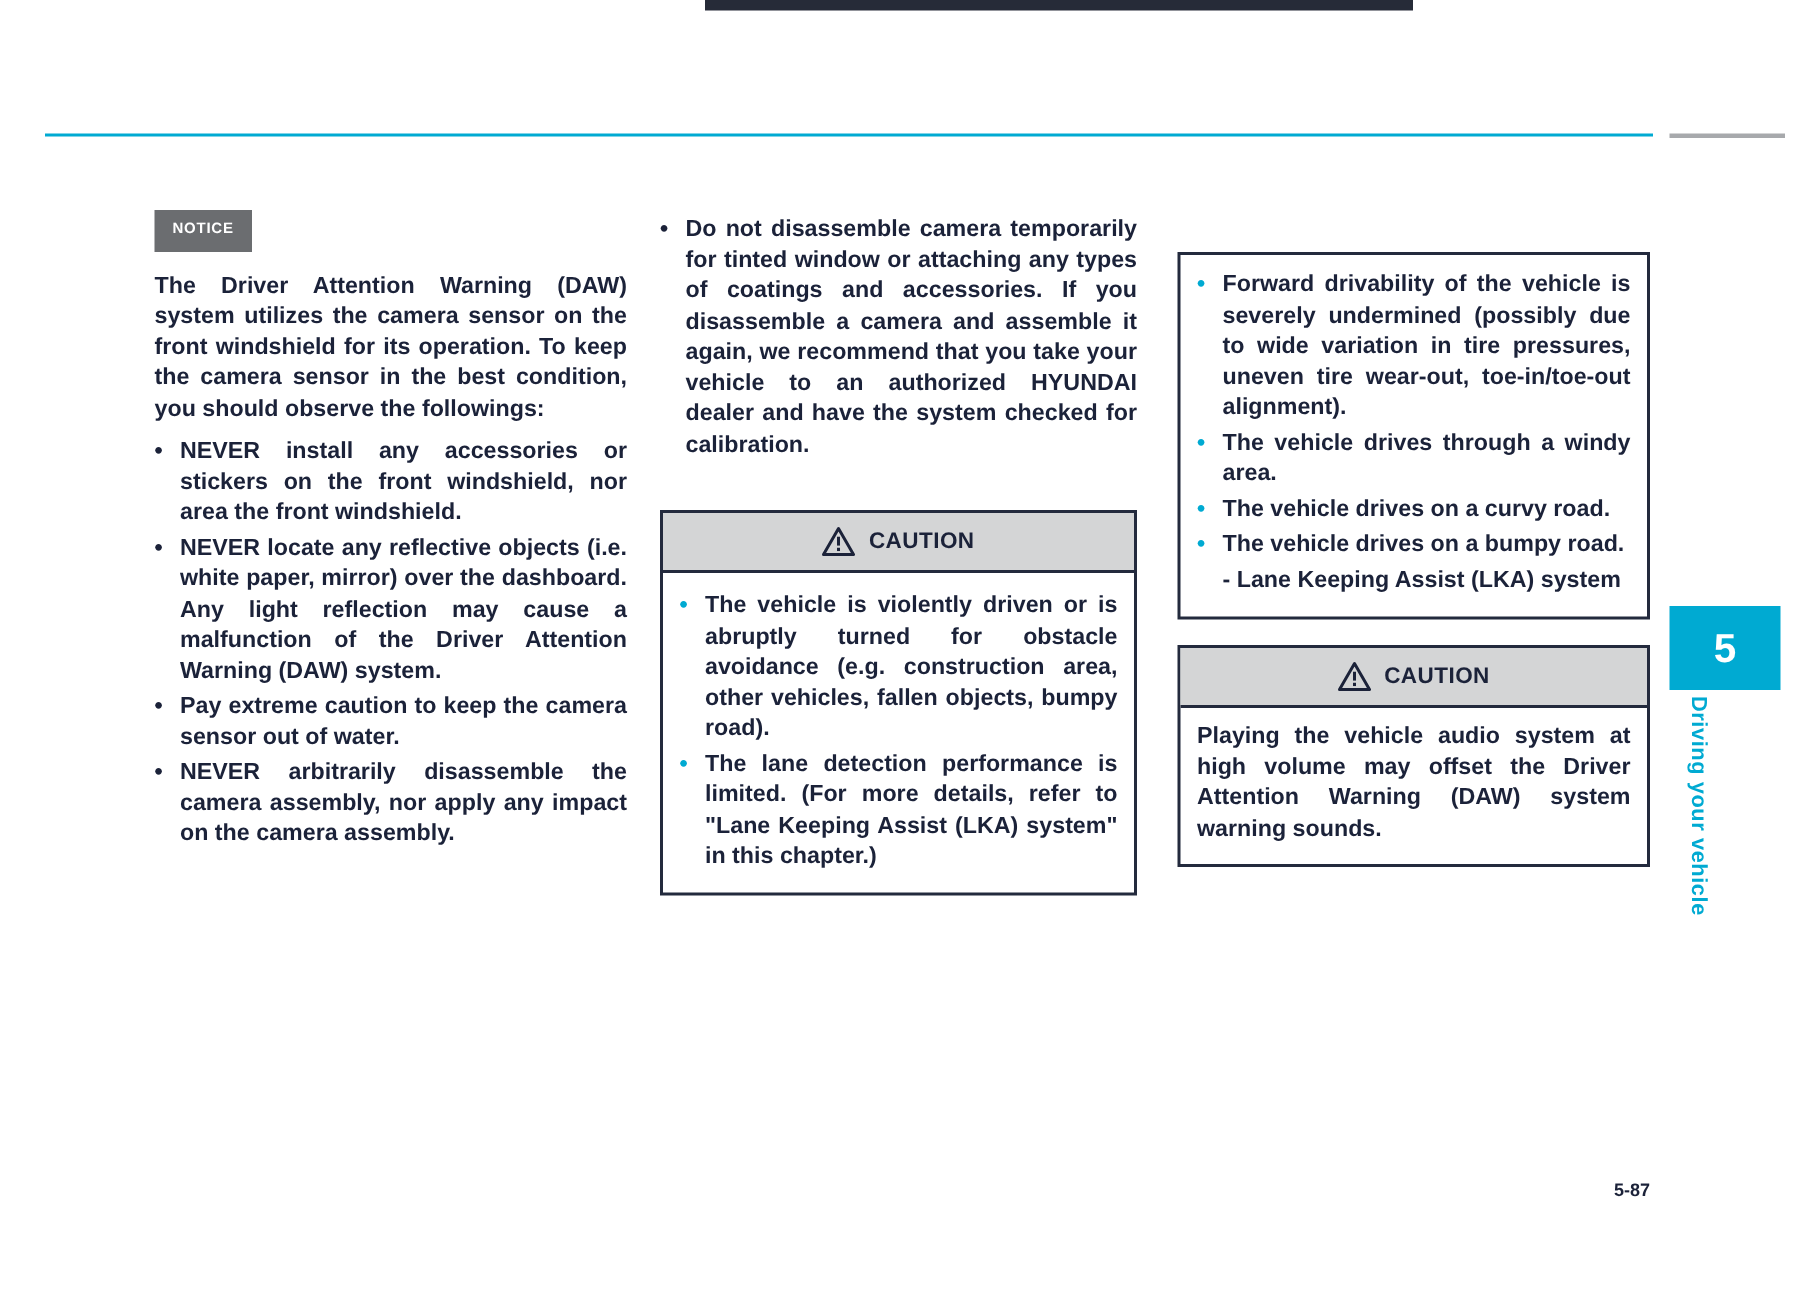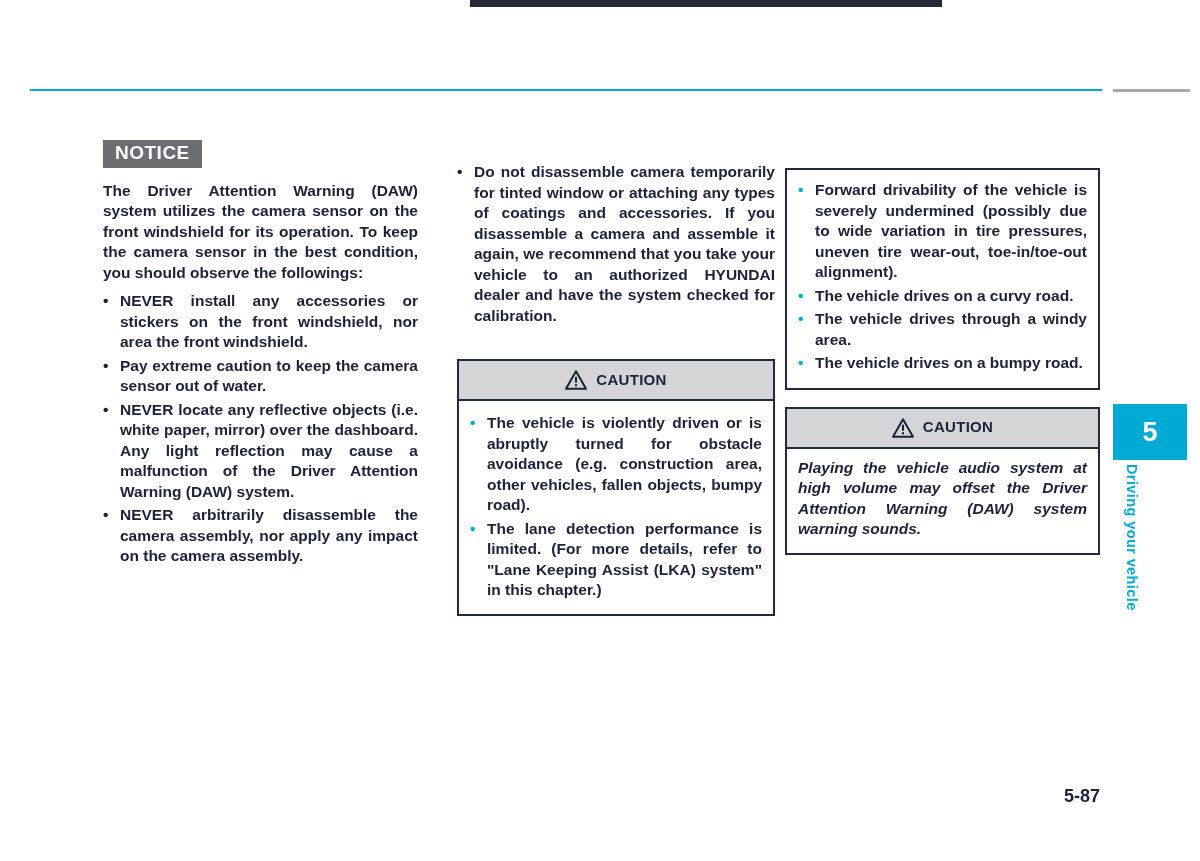--- a/index.html
+++ b/index.html
@@ -13,28 +13,28 @@
     overflow:hidden;
   }
   
   .top-strip{position:absolute;left:470px;top:0;width:472px;height:7px;background:#262b38;}
   .rule-blue{position:absolute;left:30px;top:89px;width:1072px;height:2px;background:#00aad2;}
   .rule-gray{position:absolute;left:1113px;top:89px;width:77px;height:3px;background:#a7a9ac;}
 
   
   .col{position:absolute;top:140px;font-size:15.5px;line-height:20.5px;text-align:justify;}
   .col1{left:103px;width:315px;}
-  .col2{left:457px;width:318px;margin-top:19px;}
+  .col2{left:440px;width:318px;}
   .col3{left:785px;width:315px;margin-top:28px;}
 
   .notice-badge{
     display:inline-block;
     background:#6b6d70;color:#ffffff;
     padding:3px 12px 4px;
-    font-size:19px;letter-spacing:0.5px;
+    font-size:10px;letter-spacing:0.5px;
   }
   .para{margin:13px 0 8px;}
 
   .brow{display:flex;margin-top:3px;}
   .marker{flex:0 0 17px;width:17px;}
   .marker::before{content:"\2022";}
   .marker.blue{color:#00aad2;}
   .btext{flex:1;text-align:justify;}
 
   .dash-row{margin-left:17px;margin-top:3px;padding-left:13px;text-indent:-13px;text-align:left;}
@@ -63,21 +63,21 @@
     font-size:27px;
   }
   .side-label{
     position:absolute;left:1124px;top:464px;
     writing-mode:vertical-rl;
     color:#00aad2;font-size:14.5px;letter-spacing:0.4px;
     white-space:nowrap;
   }
   .page-number{
     position:absolute;right:100px;top:786px;
-    font-size:18px;
+    font-size:12px;
   }
 </style>
 </head>
 <body>
 
 <div class="page">
 
   <div class="top-strip"></div>
   <div class="rule-blue"></div>
   <div class="rule-gray"></div>
@@ -87,25 +87,25 @@
       <span>NOTICE</span>
     </div>
     <p class="para">The Driver Attention Warning (DAW) system utilizes the camera sensor on the front windshield for its operation. To keep the camera sensor in the best condition, you should observe the followings:</p>
 
     <div class="brow">
       <span class="marker"></span>
       <div class="btext">NEVER install any accessories or stickers on the front windshield, nor area the front windshield.</div>
     </div>
     <div class="brow">
       <span class="marker"></span>
-      <div class="btext">Pay extreme caution to keep the camera sensor out of water.</div>
+      <div class="btext">NEVER locate any reflective objects (i.e. white paper, mirror) over the dashboard. Any light reflection may cause a malfunction of the Driver Attention Warning (DAW) system.</div>
     </div>
     <div class="brow">
       <span class="marker"></span>
-      <div class="btext">NEVER locate any reflective objects (i.e. white paper, mirror) over the dashboard. Any light reflection may cause a malfunction of the Driver Attention Warning (DAW) system.</div>
+      <div class="btext">Pay extreme caution to keep the camera sensor out of water.</div>
     </div>
     <div class="brow">
       <span class="marker"></span>
       <div class="btext">NEVER arbitrarily disassemble the camera assembly, nor apply any impact on the camera assembly.</div>
     </div>
   </div>
 
   <div class="col col2">
     <div class="brow">
       <span class="marker"></span>
@@ -135,43 +135,44 @@
   </div>
 
   <div class="col col3">
     <div class="cont-box">
       <div class="brow" style="margin-top:0;">
         <span class="marker blue"></span>
         <div class="btext">Forward drivability of the vehicle is severely undermined (possibly due to wide variation in tire pressures, uneven tire wear-out, toe-in/toe-out alignment).</div>
       </div>
       <div class="brow">
         <span class="marker blue"></span>
-        <div class="btext">The vehicle drives on a curvy road.</div>
+        <div class="btext">The vehicle drives through a windy area.</div>
       </div>
       <div class="brow">
         <span class="marker blue"></span>
-        <div class="btext">The vehicle drives through a windy area.</div>
+        <div class="btext">The vehicle drives on a curvy road.</div>
       </div>
       <div class="brow">
         <span class="marker blue"></span>
         <div class="btext">The vehicle drives on a bumpy road.</div>
       </div>
+      <div class="dash-row">Lane Keeping Assist (LKA) system</div>
     </div>
 
     <div class="caution-box mt-caution3">
       <div class="c-header">
         <svg width="22" height="20" viewBox="0 0 24 22">
           <path d="M12 1.5 L23 20.5 H1 Z" fill="none" stroke="#1b2239" stroke-width="2.2" stroke-linejoin="round"></path>
           <rect x="10.9" y="7.5" width="2.2" height="6.5" fill="#1b2239"></rect>
           <rect x="10.9" y="15.6" width="2.2" height="2.4" fill="#1b2239"></rect>
         </svg>
         <span>CAUTION</span>
       </div>
       <div class="c-body">
-        <p class="intro" style="margin:0;font-style:italic;">Playing the vehicle audio system at high volume may offset the Driver Attention Warning (DAW) system warning sounds.</p>
+        <p class="intro" style="margin:0;">Playing the vehicle audio system at high volume may offset the Driver Attention Warning (DAW) system warning sounds.</p>
       </div>
     </div>
   </div>
 
   <div class="chapter-tab">
     <span>5</span>
   </div>
   <div class="side-label">Driving your vehicle</div>
 
   <div class="page-number">5-87</div>

